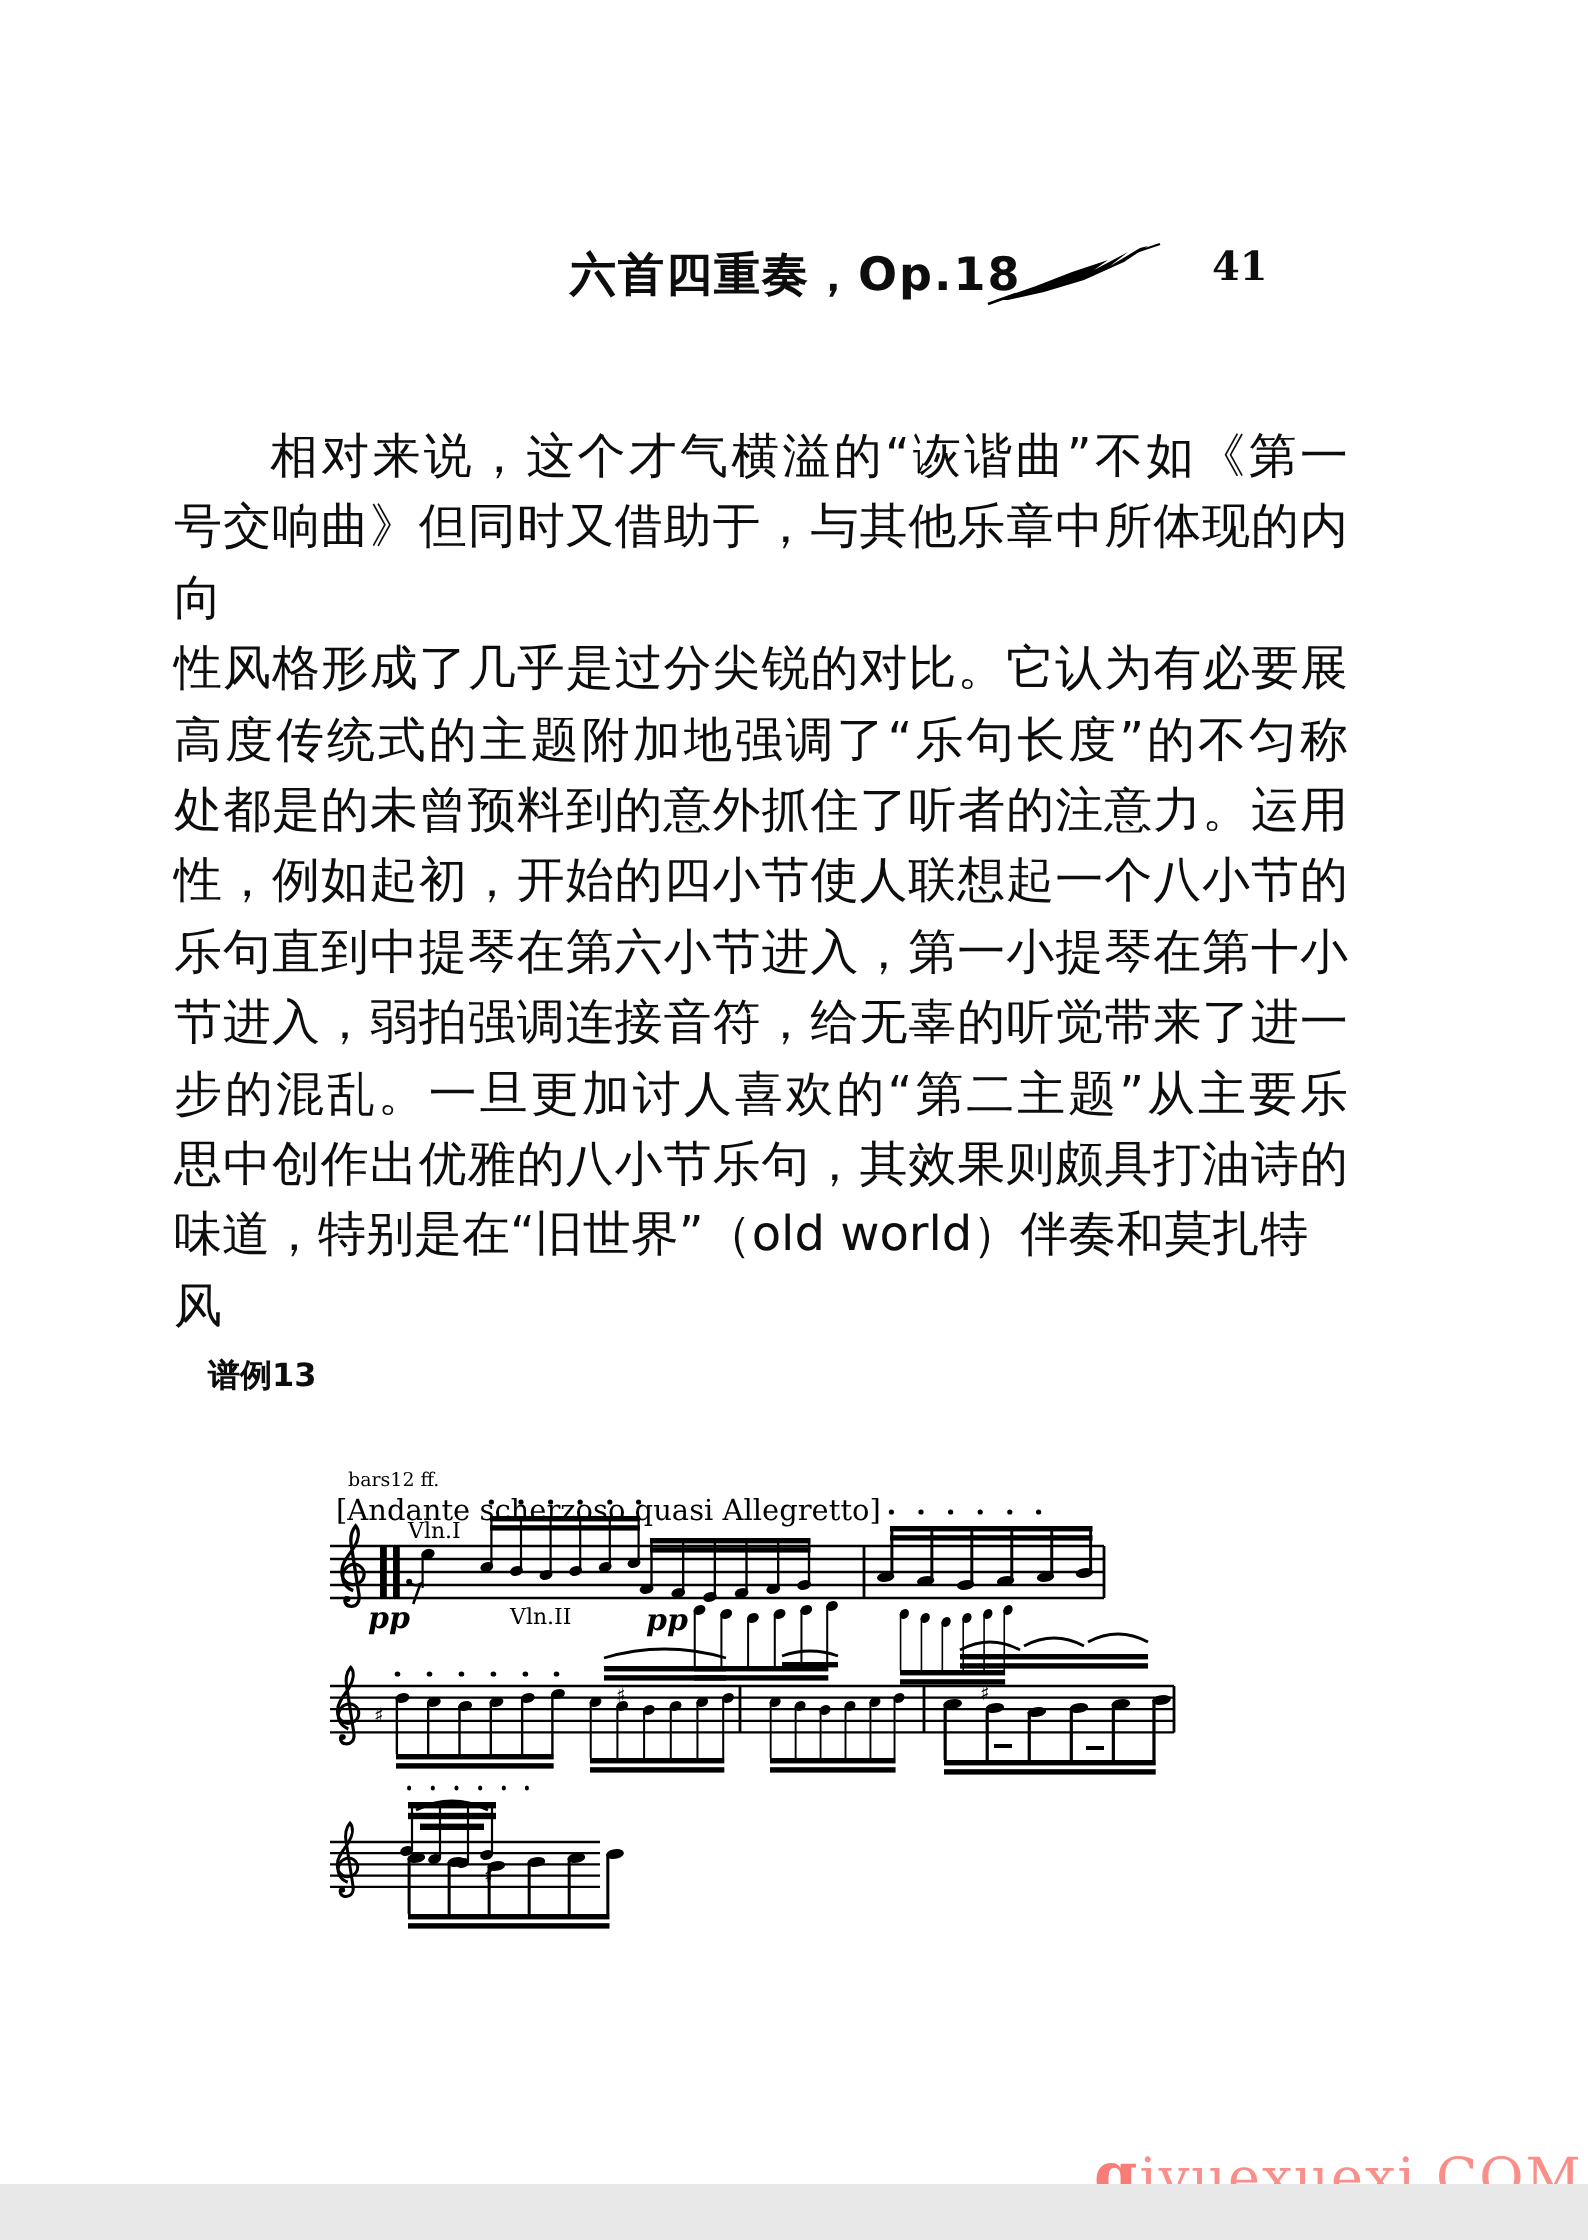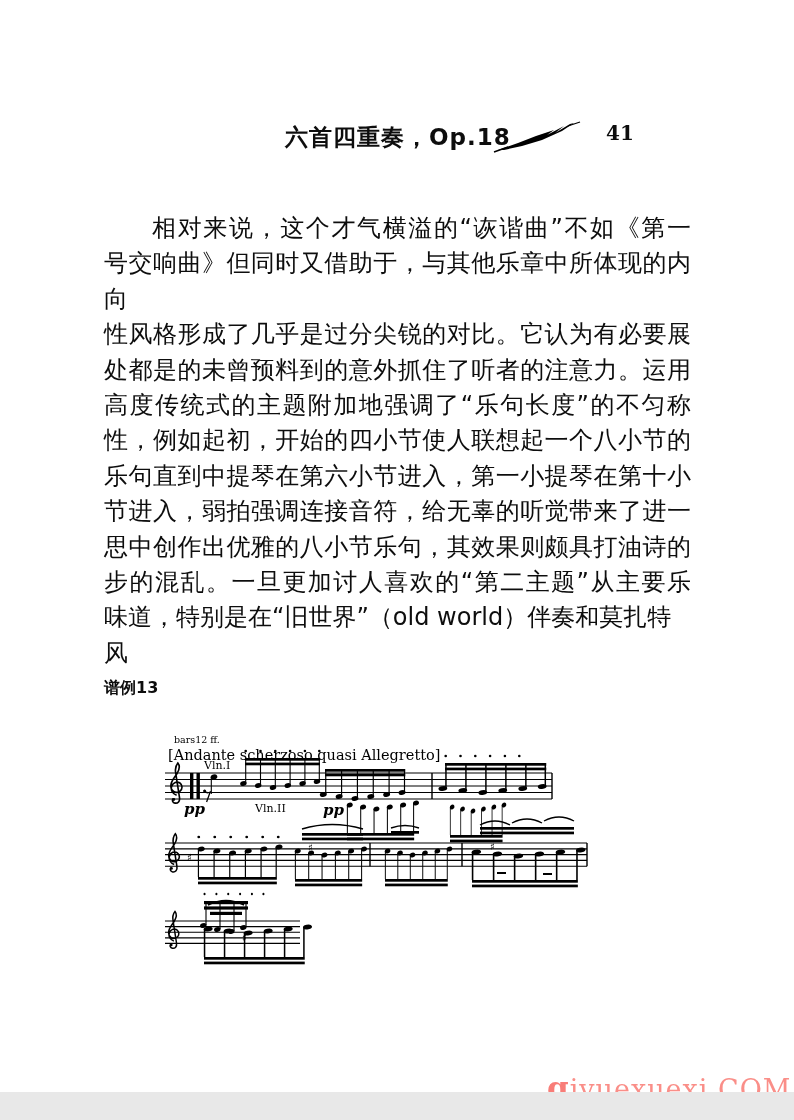--- a/index.html
+++ b/index.html
@@ -10,21 +10,21 @@
   
   .hdr-title{
     position:absolute;left:285px;top:122px;font-size:23px;font-weight:bold;
     letter-spacing:1px;font-family:"DejaVu Sans",sans-serif;
   }
   .hdr-flourish{position:absolute;left:492px;top:120px;width:100px;height:34px;}
   .hdr-page{position:absolute;left:606px;top:121px;font-size:20px;font-weight:600;
     font-family:"DejaVu Serif",serif;}
   
   .body-text{
-    position:absolute;left:104px;top:211px;width:587px;
+    position:absolute;left:87px;top:211px;width:587px;
     font-size:24px;line-height:35.4px;font-weight:500;
   }
   .body-text .line{text-align:justify;text-align-last:justify;white-space:normal;}
   .body-text .line:first-child{text-indent:2em;}
   .body-text .line:last-child{text-align:left;text-align-last:left;}
   
   .example-label{position:absolute;left:104px;top:678px;font-size:16px;font-weight:bold;}
   
   .score{position:absolute;left:160px;top:733px;width:555px;height:235px;}
   .score svg{display:block;width:100%;height:100%;}
@@ -54,27 +54,27 @@
     <path d="M6 30 L26 23 L44 16 L62 10 L55 15 L72 6 L63 13 L78 4 L82 3 L70 11 L50 20 L30 26 L12 30 Z" fill="#000"></path>
     <path d="M2 32 L16 27" stroke="#000" stroke-width="1.4" fill="none"></path>
     <path d="M76 6 L88 2" stroke="#000" stroke-width="1.1" fill="none"></path>
   </svg>
   <div class="hdr-page">41</div>
 
   <div class="body-text">
     <div class="line">相对来说，这个才气横溢的“诙谐曲”不如《第一</div>
     <div class="line">号交响曲》但同时又借助于，与其他乐章中所体现的内向</div>
     <div class="line">性风格形成了几乎是过分尖锐的对比。它认为有必要展</div>
+    <div class="line">高度传统式的主题附加地强调了“乐句长度”的不匀称</div>
     <div class="line">处都是的未曾预料到的意外抓住了听者的注意力。运用</div>
-    <div class="line">高度传统式的主题附加地强调了“乐句长度”的不匀称</div>
     <div class="line">性，例如起初，开始的四小节使人联想起一个八小节的</div>
     <div class="line">乐句直到中提琴在第六小节进入，第一小提琴在第十小</div>
     <div class="line">节进入，弱拍强调连接音符，给无辜的听觉带来了进一</div>
+    <div class="line">步的混乱。一旦更加讨人喜欢的“第二主题”从主要乐</div>
     <div class="line">思中创作出优雅的八小节乐句，其效果则颇具打油诗的</div>
-    <div class="line">步的混乱。一旦更加讨人喜欢的“第二主题”从主要乐</div>
     <div class="line">味道，特别是在“旧世界”（old world）伴奏和莫扎特风</div>
   </div>
 
   <div class="example-label">谱例13</div>
 
   <figure class="score" style="margin:0;">
     <svg viewBox="0 0 555 235">
       <defs>
 
         <g id="clef">

